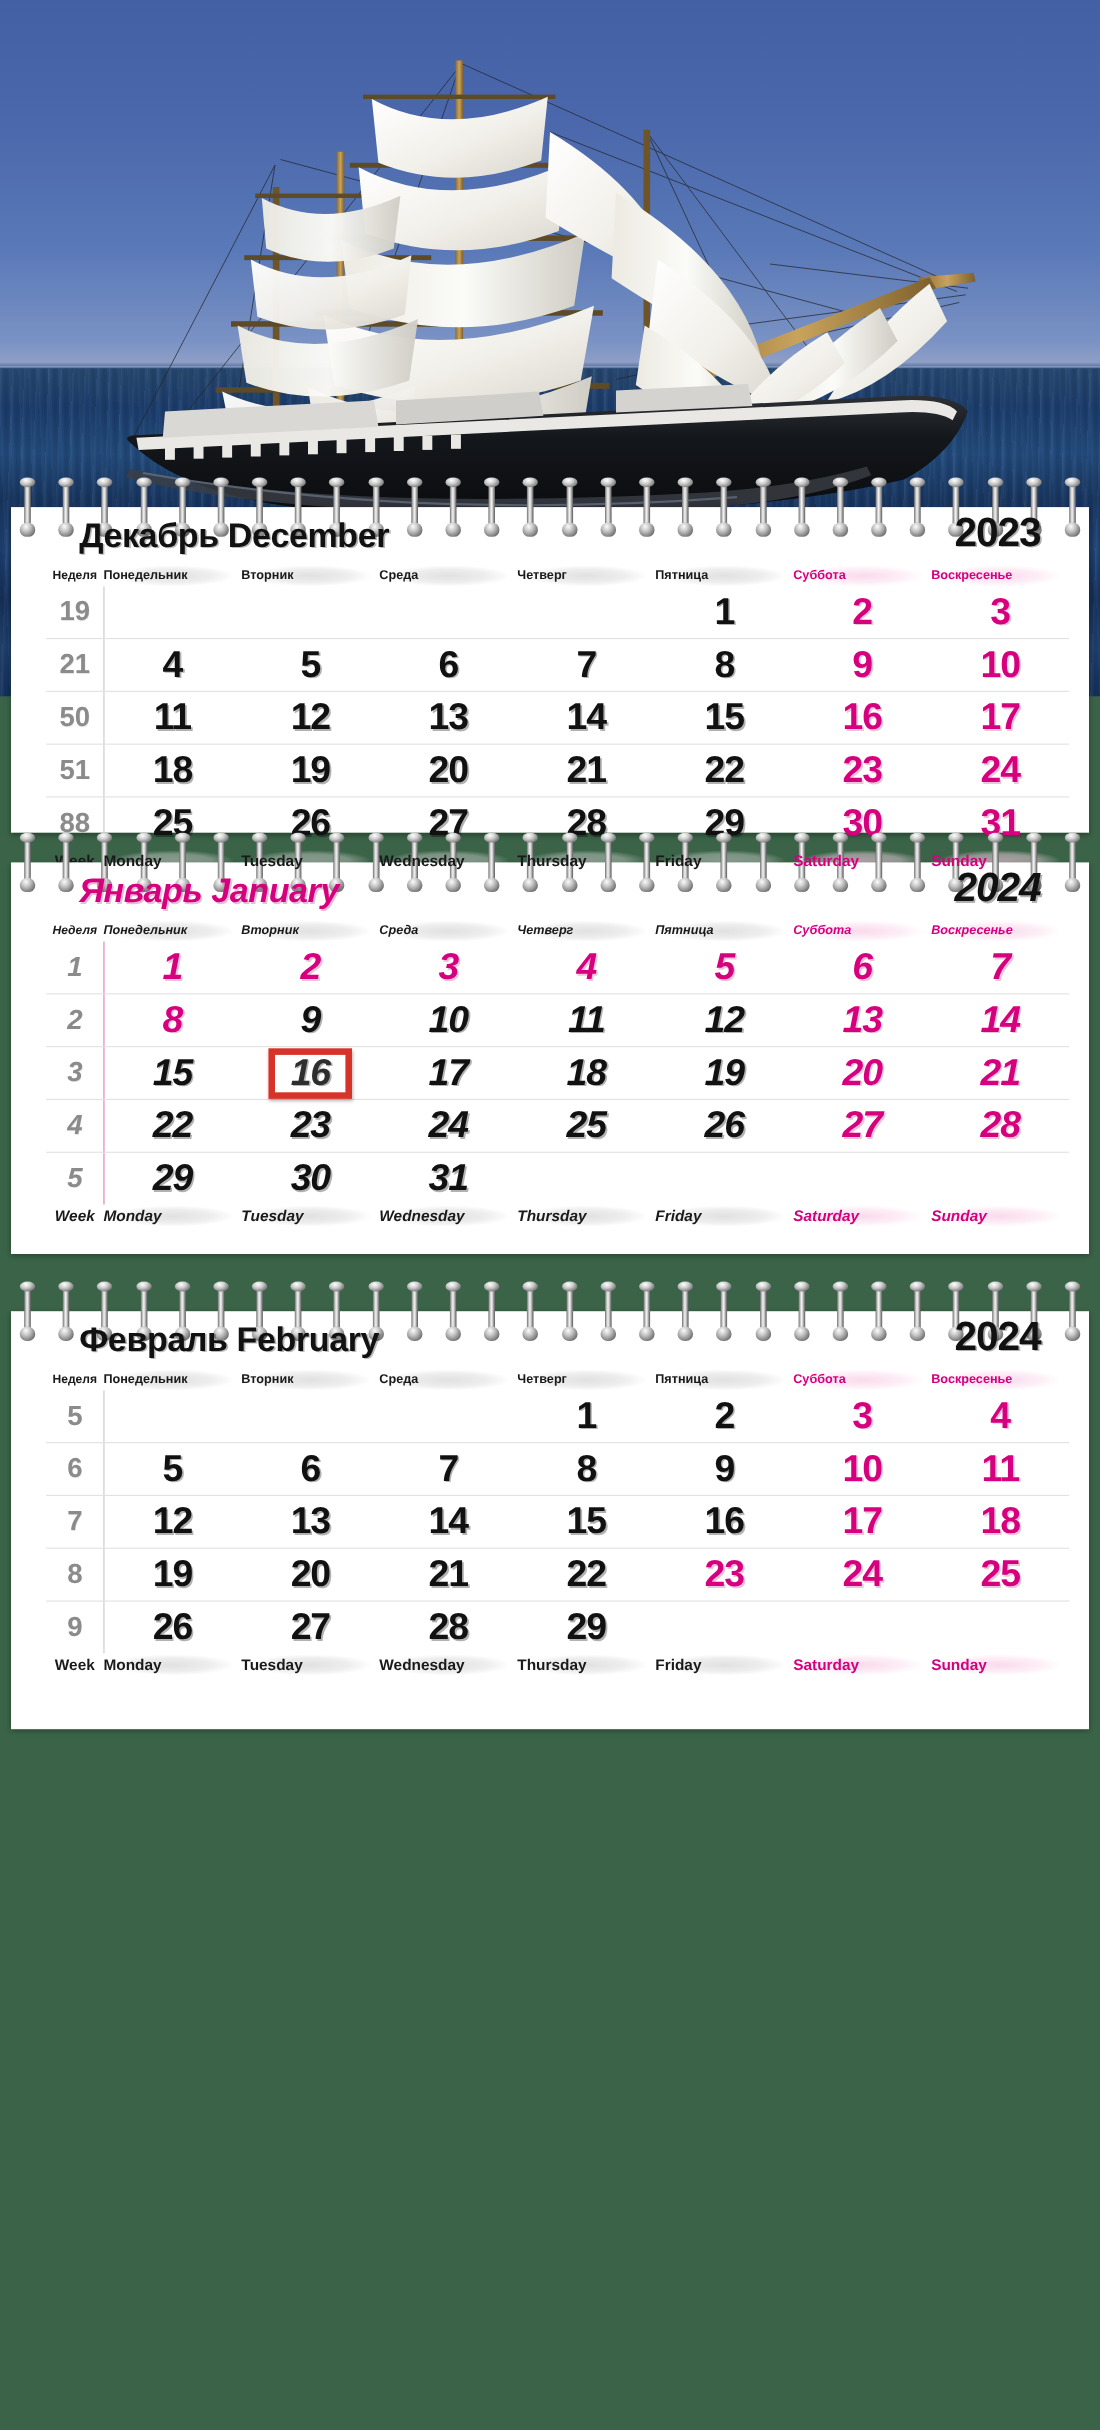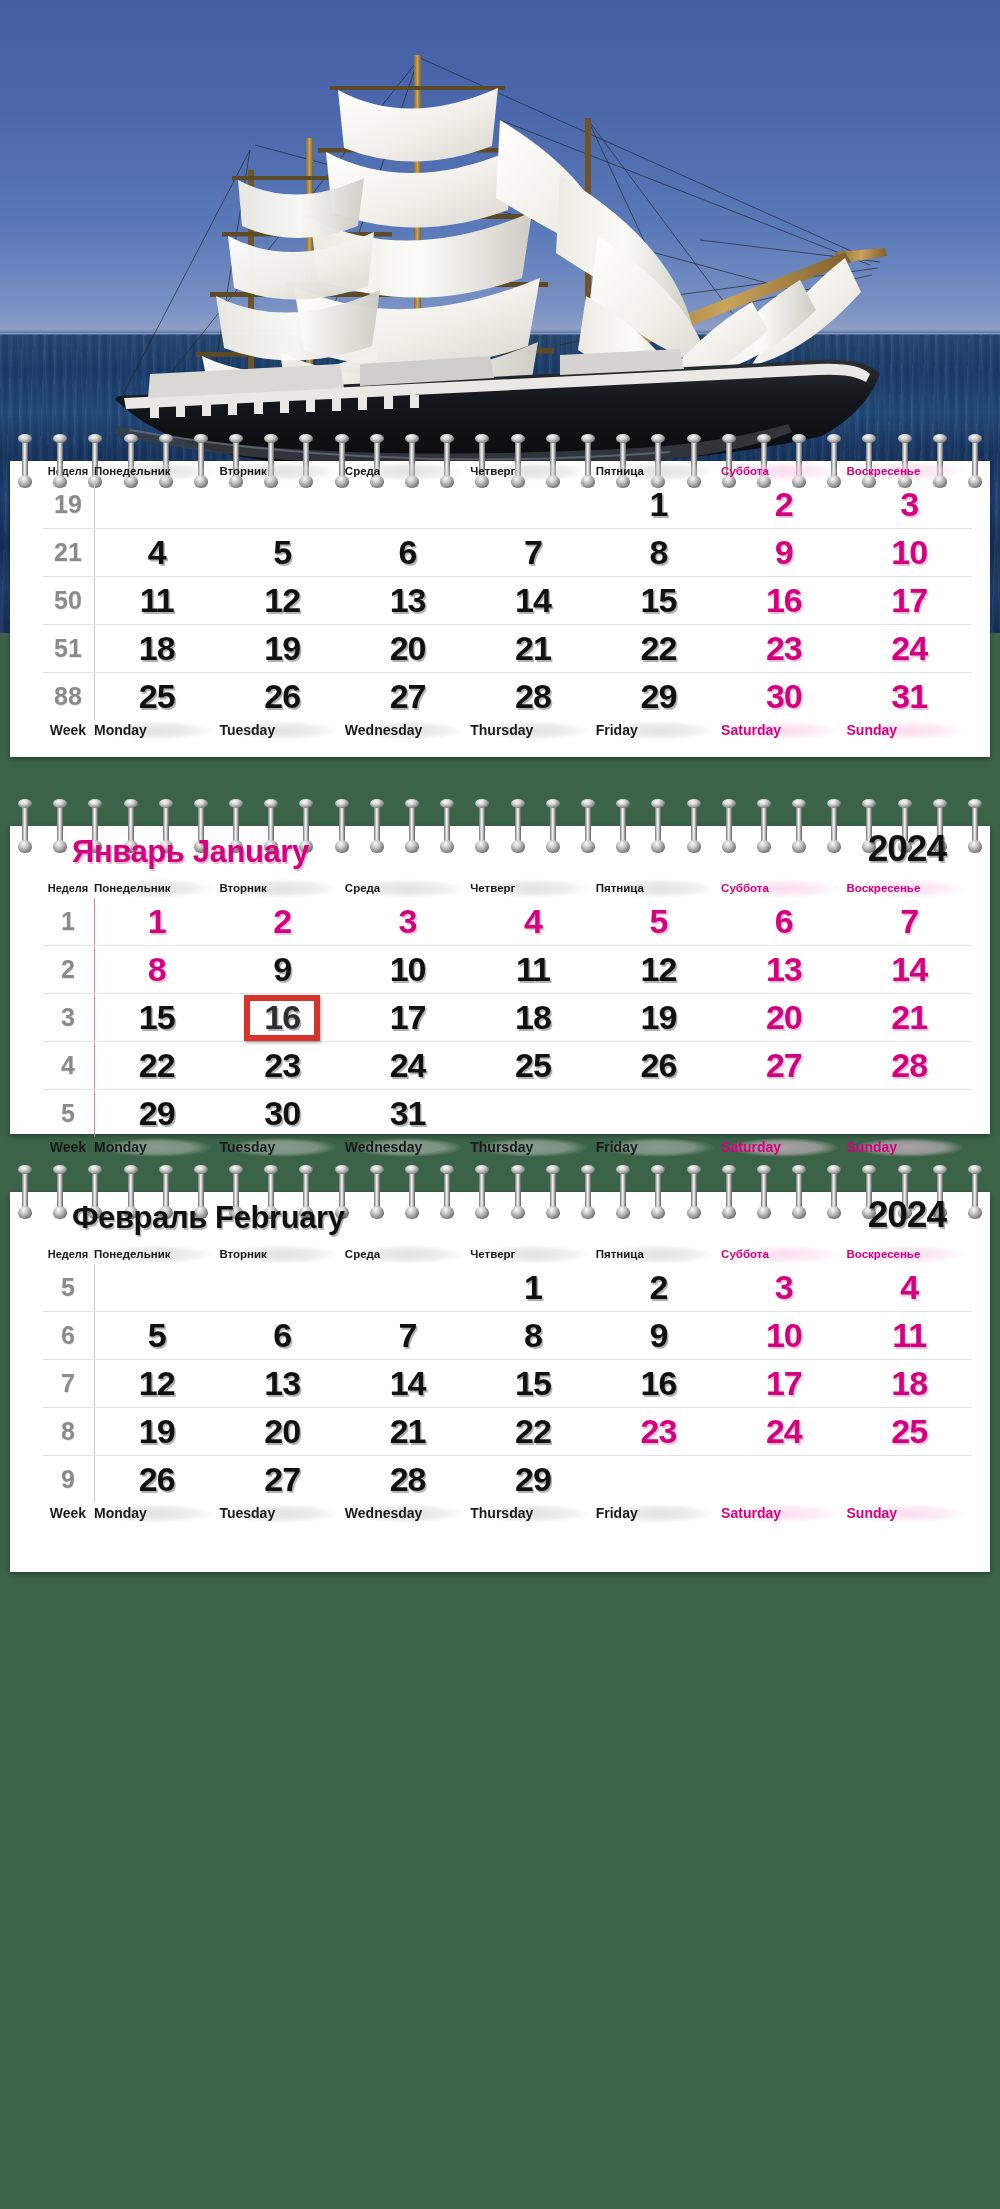--- a/index.html
+++ b/index.html
@@ -33,21 +33,21 @@
   
   .ship{position:absolute;left:0;top:0;width:1000px;height:633px;}
 
   
   .block{
     position:absolute;left:10px;width:980px;
     background:#ffffff;
     box-shadow:0 2px 5px rgba(0,0,0,.35);
   }
   #block-dec{top:461px;height:296px;}
-  #block-jan{top:826px;height:308px;}
+  #block-jan{top:784px;height:356px;font-style:italic;}
   #block-feb{top:1192px;height:380px;}
 
   .blockInner{position:relative;width:100%;height:100%;padding:0;}
 
   
   .spiral{
     position:absolute;left:0;width:980px;height:46px;top:-24px;
     pointer-events:none;
   }
   .coil{
@@ -350,20 +350,24 @@
         <span class="coil" style="left:888px">
           <i></i>
         </span>
         <span class="coil" style="left:923px">
           <i></i>
         </span>
         <span class="coil" style="left:958px">
           <i></i>
         </span>
       </div>
+    <div class="mhead">
+      <div class="mtitle">Декабрь December</div>
+      <div class="myear">2023</div>
+    </div>
     <div class="dowrow">
       <div class="cellw">Неделя</div>
       <div class="cell"><span>Понедельник</span></div>
       <div class="cell"><span>Вторник</span></div>
       <div class="cell"><span>Среда</span></div>
       <div class="cell"><span>Четверг</span></div>
       <div class="cell"><span>Пятница</span></div>
       <div class="cell we"><span>Суббота</span></div>
       <div class="cell we"><span>Воскресенье</span></div>
     </div>

